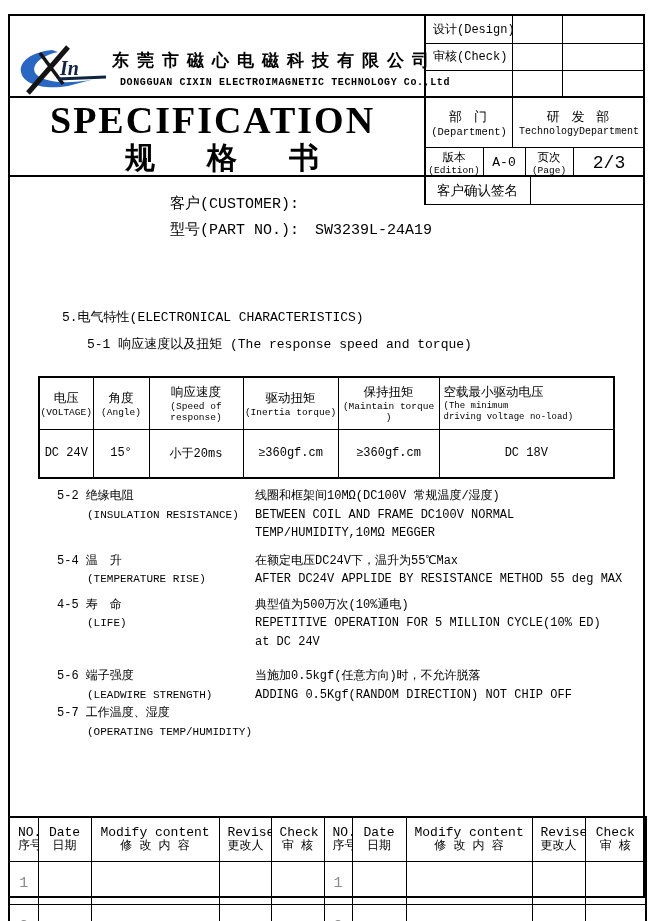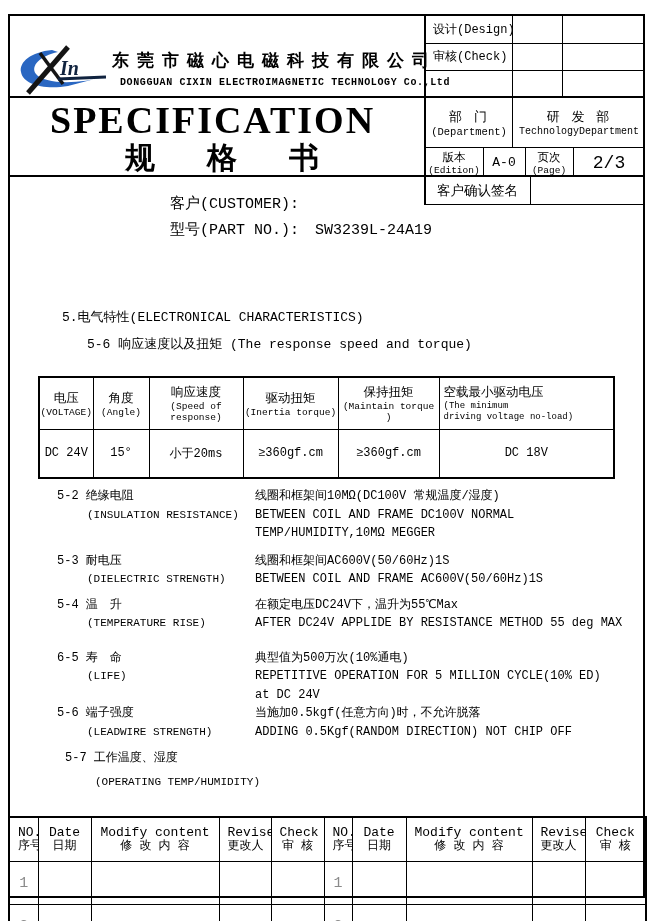--- a/index.html
+++ b/index.html
@@ -119,21 +119,21 @@
 
   <div class="abs spec-en" style="left:50px;top:98px;">SPECIFICATION</div>
   <div class="abs spec-zh" style="left:125px;top:138px;">规格书</div>
 
   <div class="abs cust" style="left:170px;top:192px;">
     <div>客户(CUSTOMER):</div>
     <div><span>型号(PART NO.):</span><span style="margin-left:16px;">SW3239L-24A19</span></div>
   </div>
 
   <div class="abs sec-h" style="left:62px;top:308px;">5.电气特性(ELECTRONICAL CHARACTERISTICS)</div>
-  <div class="abs sec-h" style="left:87px;top:335px;">5-6 响应速度以及扭矩 (The response speed and torque)</div>
+  <div class="abs sec-h" style="left:87px;top:335px;">5-1 响应速度以及扭矩 (The response speed and torque)</div>
 
   <table class="spec abs" style="left:38px;top:376px;width:575px;">
     <colgroup>
       <col style="width:54px">
         <col style="width:56px">
         <col style="width:94px">
       <col style="width:95px">
         <col style="width:101px">
         <col style="width:175px">
     </colgroup>
@@ -181,37 +181,29 @@
       <div class="left">
           <div><span>5-2</span> <span>绝缘电阻</span></div>
           <div class="en">(INSULATION RESISTANCE)</div>
         </div>
       <div class="right pre">线圈和框架间10MΩ(DC100V 常规温度/湿度)
 BETWEEN COIL AND FRAME DC100V NORMAL
 TEMP/HUMIDITY,10MΩ MEGGER</div>
     </div>
     <div class="item">
       <div class="left">
-          <div><span>5-3</span> <span>耐电压</span></div>
-          <div class="en">(DIELECTRIC STRENGTH)</div>
-        </div>
-      <div class="right pre">线圈和框架间AC600V(50/60Hz)1S
-BETWEEN COIL AND FRAME AC600V(50/60Hz)1S</div>
-    </div>
-    <div class="item">
-      <div class="left">
           <div><span>5-4</span> <span>温　升</span></div>
           <div class="en">(TEMPERATURE RISE)</div>
         </div>
       <div class="right pre">在额定电压DC24V下，温升为55℃Max
 AFTER DC24V APPLIDE BY RESISTANCE METHOD 55 deg MAX</div>
     </div>
     <div class="item">
       <div class="left">
-          <div><span>6-5</span> <span>寿　命</span></div>
+          <div><span>4-5</span> <span>寿　命</span></div>
           <div class="en">(LIFE)</div>
         </div>
       <div class="right pre">典型值为500万次(10%通电)
 REPETITIVE OPERATION FOR 5 MILLION CYCLE(10% ED)
 at DC 24V</div>
     </div>
     <div class="item">
       <div class="left">
           <div><span>5-6</span> <span>端子强度</span></div>
           <div class="en">(LEADWIRE STRENGTH)</div>

